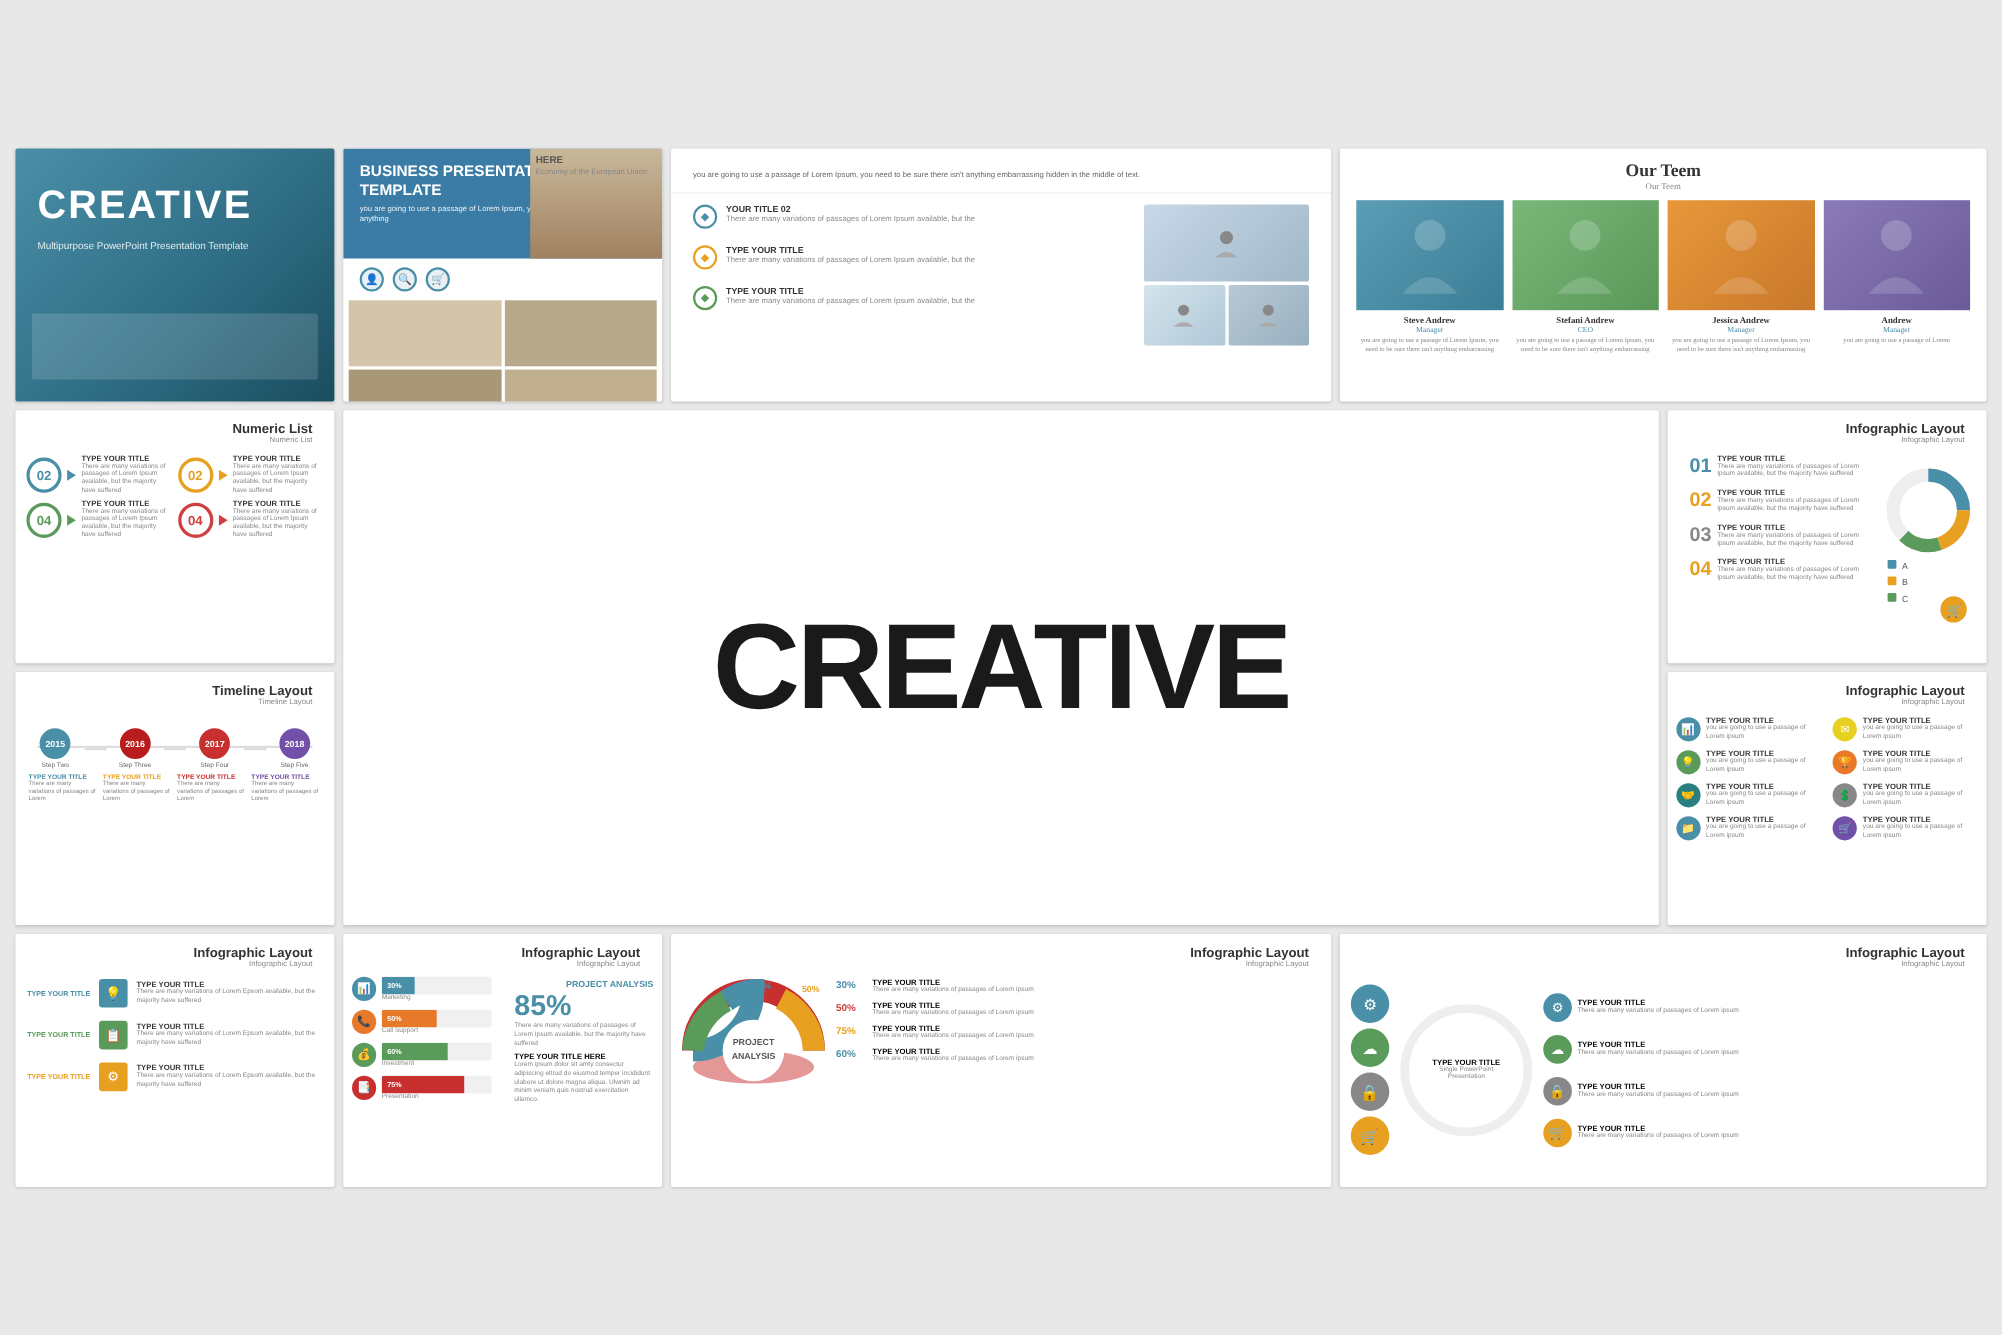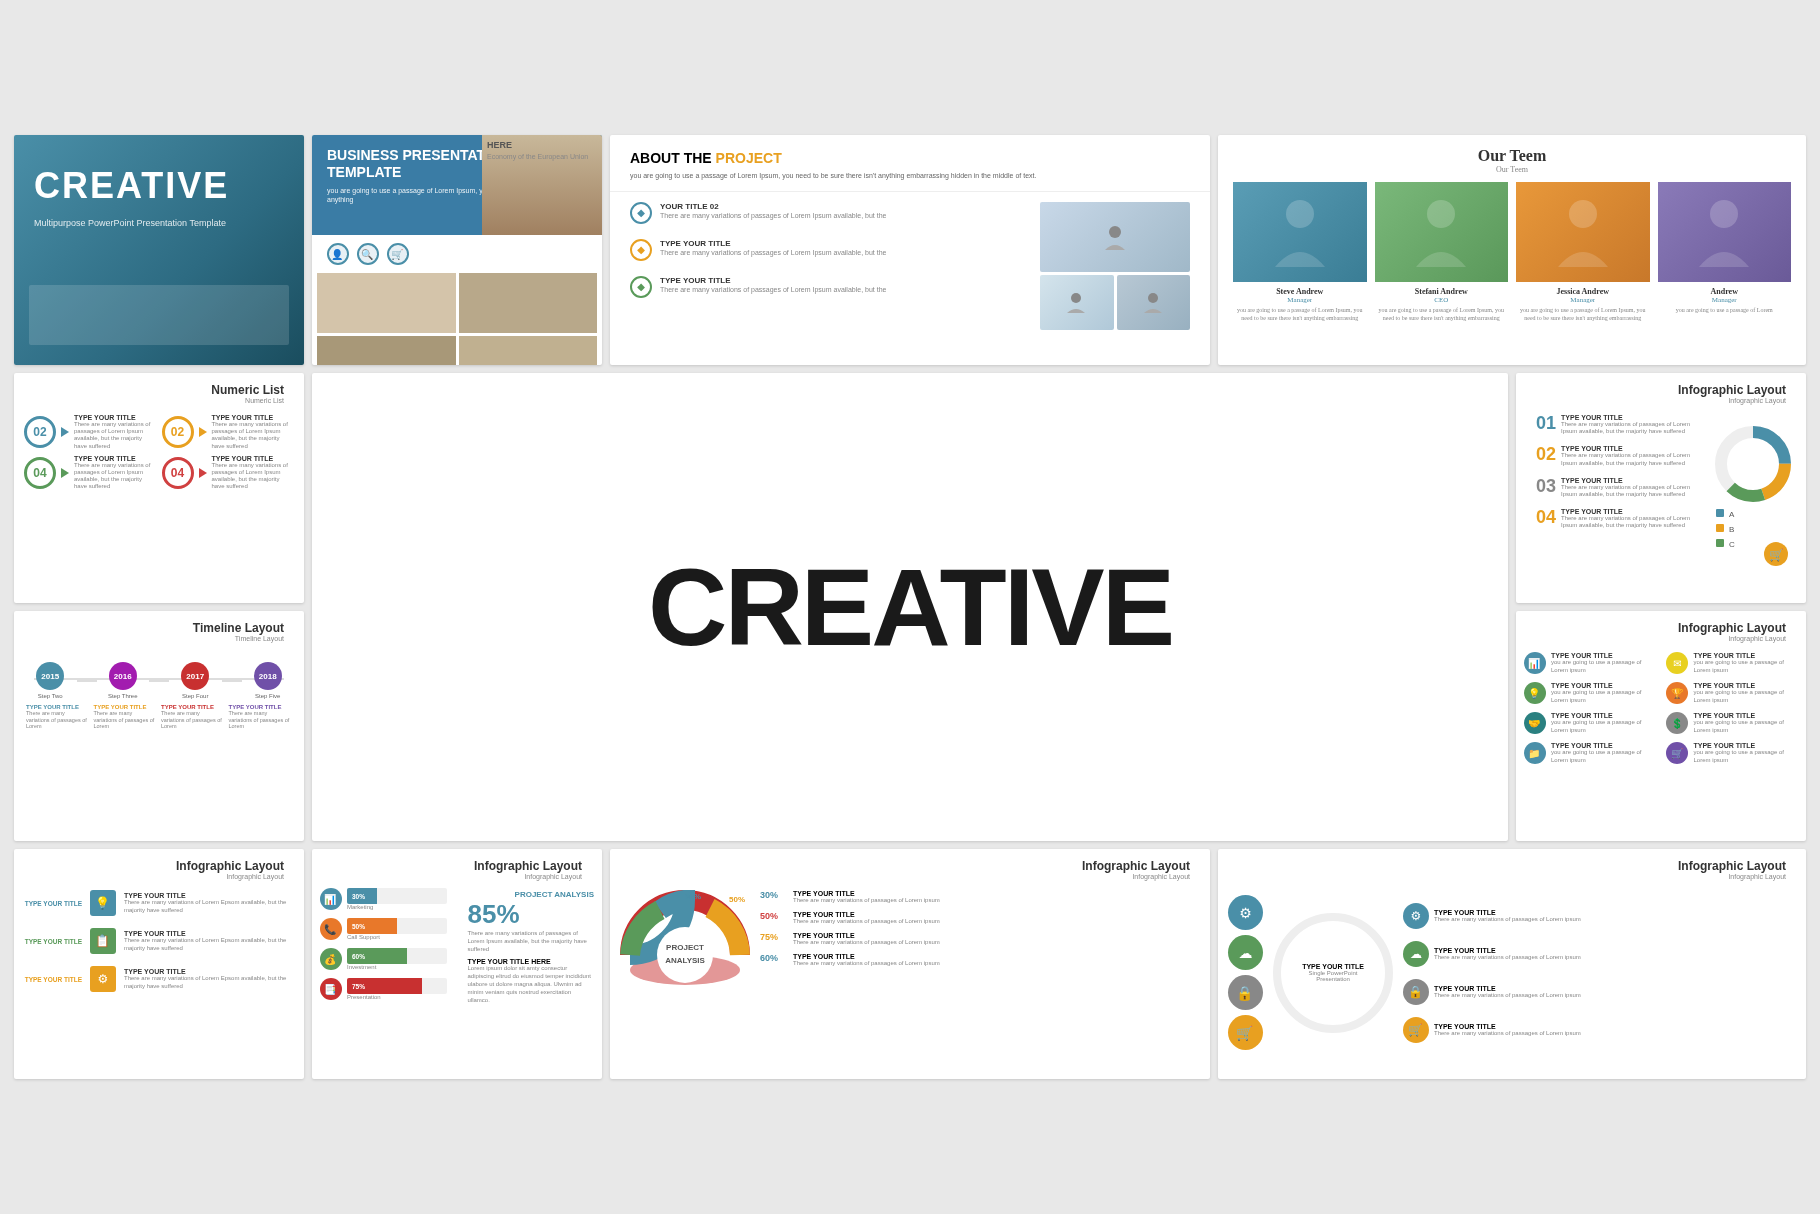--- a/index.html
+++ b/index.html
@@ -351,21 +351,21 @@
       border-radius: 50%;
       display: flex;
       align-items: center;
       justify-content: center;
       color: white;
       font-size: 8px;
       font-weight: bold;
       margin-bottom: 3px;
     }
     .tc-teal { background: #4a8fa8; }
-    .tc-orange { background: #a21caf; }
+    .tc-orange { background: #b91c1c; }
     .tc-red { background: #c83030; }
     .tc-purple { background: #7050a8; }
     .timeline-connector {
       width: 20px;
       height: 2px;
       background: #ddd;
       flex-shrink: 0;
     }
     .timeline-step { font-size: 6px; color: #666; }
     .timeline-labels {
@@ -602,23 +602,20 @@
     <div class="biz-grid">
       <div class="biz-grid-item"></div>
       <div class="biz-grid-item"></div>
       <div class="biz-grid-item"></div>
       <div class="biz-grid-item"></div>
     </div>
   </div>
 
   <div class="slide slide-about">
     <div class="about-header">
-      <div class="about-header-title">
-        ABOUT THE <span>PROJECT</span>
-      </div>
       <div class="about-desc">you are going to use a passage of Lorem Ipsum, you need to be sure there isn't anything embarrassing hidden in the middle of text.</div>
     </div>
     <div class="about-body">
       <div class="about-items">
         <div class="about-item">
           <div class="about-item-icon">◆</div>
           <div class="about-item-text">
             <div class="title">YOUR TITLE 02</div>
             <div class="desc">There are many variations of passages of Lorem Ipsum available, but the</div>
           </div>

